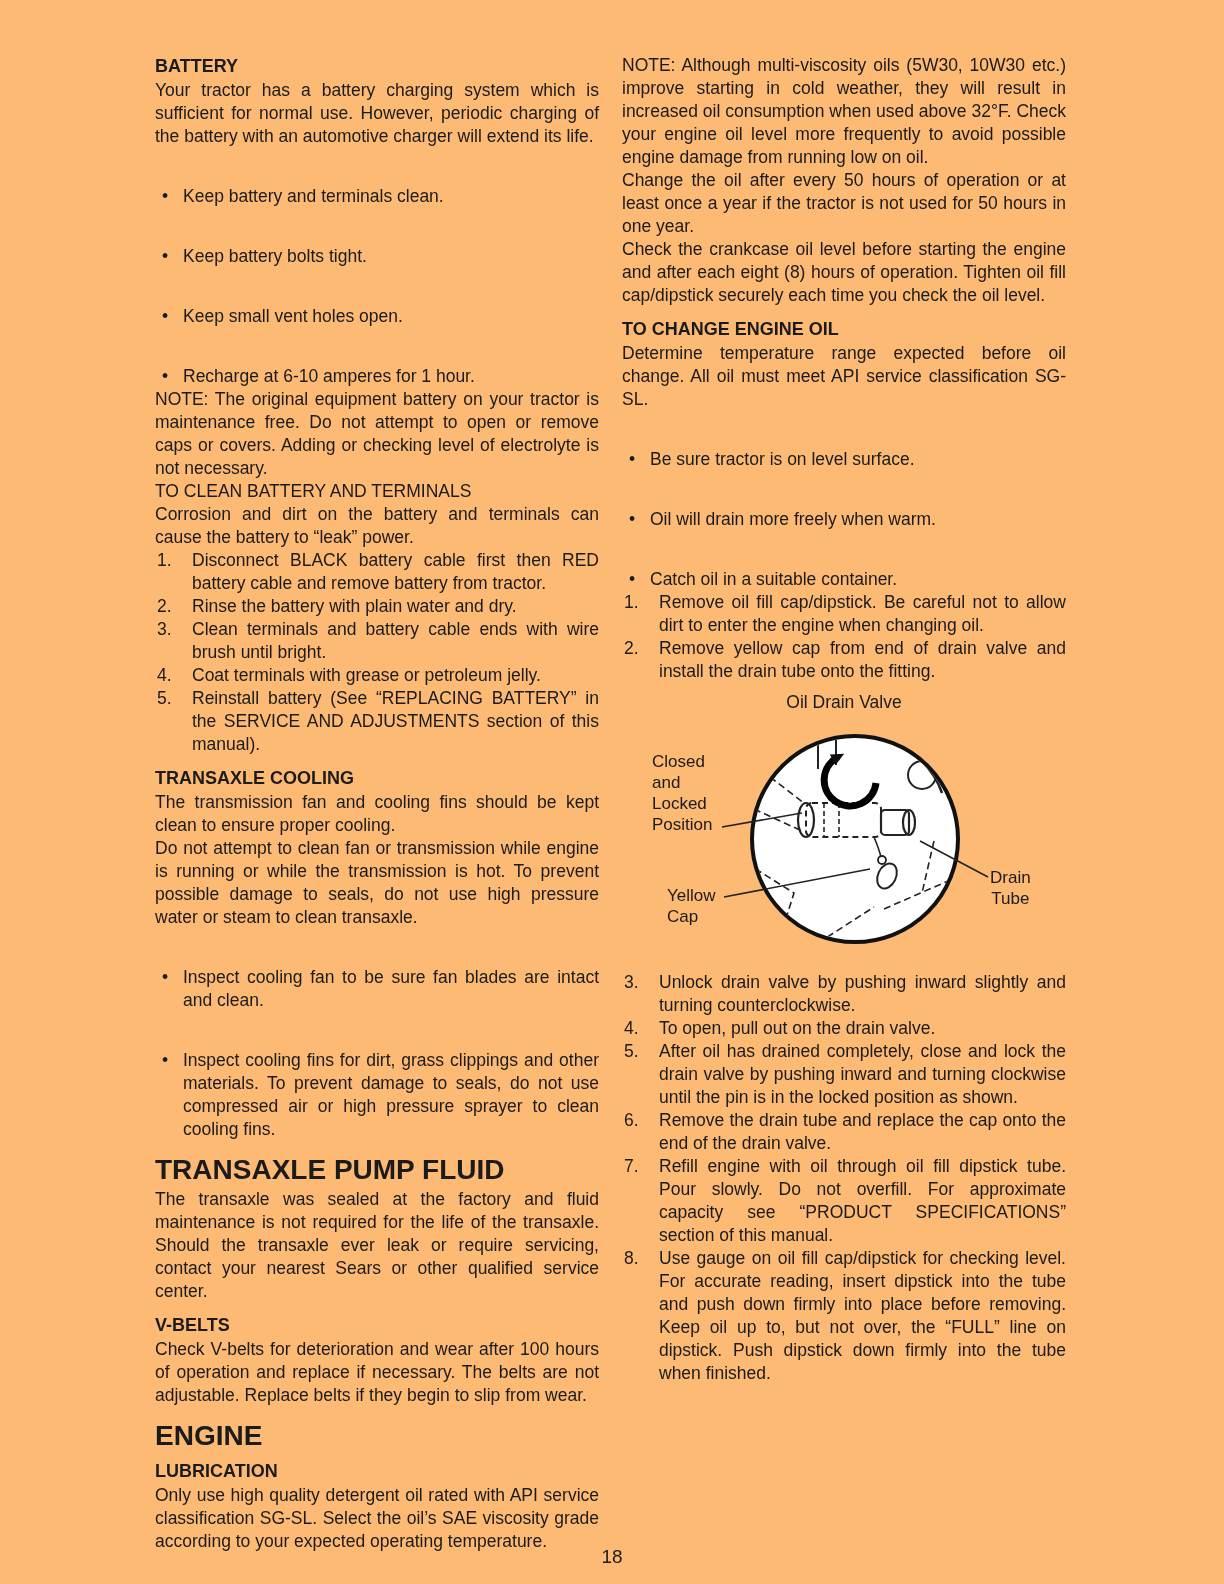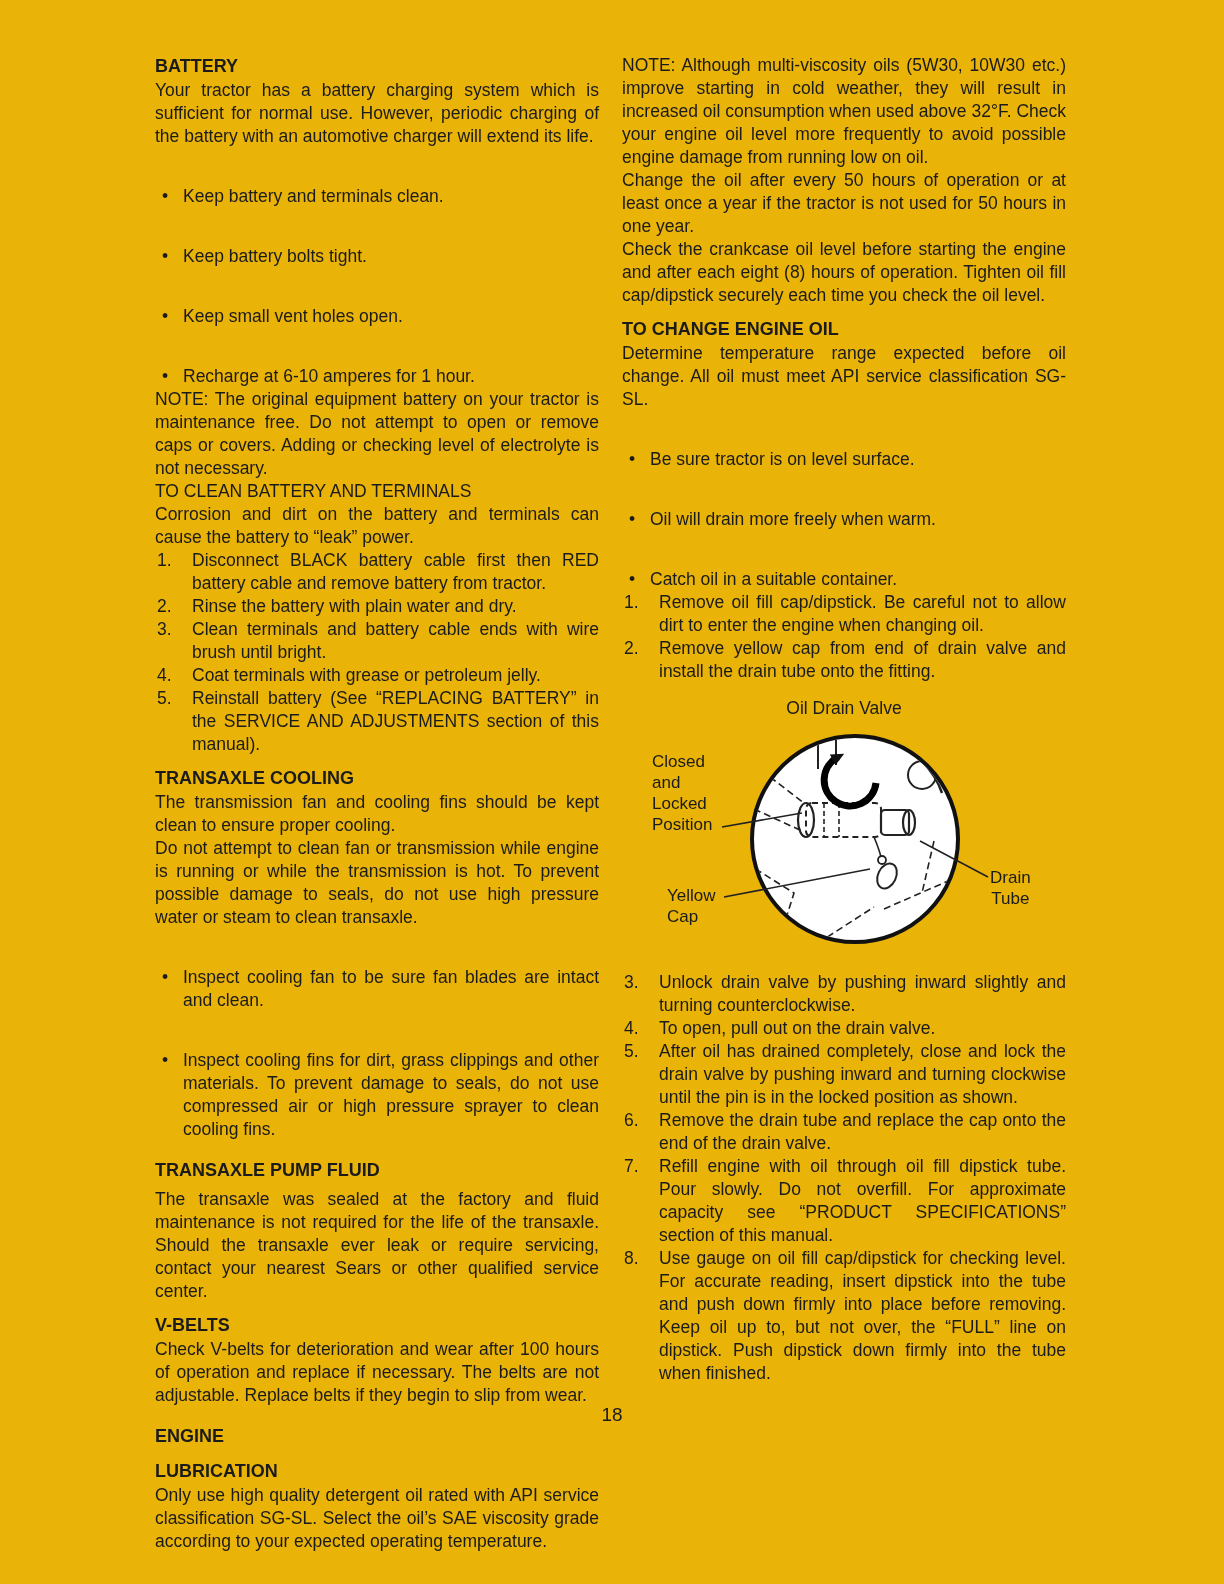--- a/index.html
+++ b/index.html
@@ -1,66 +1,66 @@
 <!DOCTYPE html>
 <html><head>
 <meta charset="utf-8">
 <style>
   html,body { margin:0; padding:0; background:#ffffff; }
   .page {
     position:relative;
     width:1224px; height:1584px;
-    background:#eab308;
+    background:#fdba74;
     font-family:"Liberation Sans", sans-serif;
     color:#1b1b1b;
     overflow:hidden;
   }
   .col {
     position:absolute;
     top:54px;
     width:444px;
     font-size:17.5px;
     line-height:23px;
     text-align:justify;
   }
   .col-left  { left:155px; }
   .col-right { left:622px; }
   .col > :first-child { margin-top:0 !important; }
 
-  .h1 { font-size:18px; font-weight:bold; line-height:26px; margin:16px 0 5px; text-align:left; }
+  .h1 { font-size:28px; font-weight:bold; line-height:26px; margin:16px 0 5px; text-align:left; }
   .h2 { font-size:18px;   font-weight:bold; line-height:24px; margin:10px 0 1px; text-align:left; }
   .para { margin:0; }
   .b { font-weight:normal; }
 
   ul.bullets { list-style:none; margin:0; padding:0; }
   ul.bullets li { position:relative; padding-left:28px;margin-top:37px; }
   ul.bullets li::before { content:"\2022"; position:absolute; left:7px; }
 
   .numbered { margin:0; }
   .num-item { position:relative; padding-left:37px; }
   .num-item .num { position:absolute; left:2px; top:0; }
   .num-item .num-text { display:inline; }
 
   
   .figure { position:relative; width:444px; height:272px; margin:8px 0 8px; text-align:left; }
   .fig-caption {
-    position:absolute; left:0; top:6px; width:444px;
+    position:absolute; left:0; top:0; width:444px;
     text-align:center; font-size:17.5px; line-height:22px;
   }
   .fig-svg { position:absolute; left:0; top:0; }
   .fig-label {
     position:absolute; font-size:17px; line-height:21px;
     white-space:pre-line; text-align:left;
   }
   .lbl-closed { left:30px;  top:60px;  }
   .lbl-yellow { left:45px;  top:194px; }
   .lbl-drain  { left:368px; top:176px;text-align:center; }
 
   .page-number {
-    position:absolute; left:0; top:1404px; width:1224px;
+    position:absolute; left:0; top:1546px; width:1224px;
     text-align:center; font-size:19px; color:#1b1b1b;
   }
 </style>
 </head>
 <body>
 
 <div class="page">
 
   <div class="col col-left" id="col-left">
       <div class="h2">BATTERY</div>

